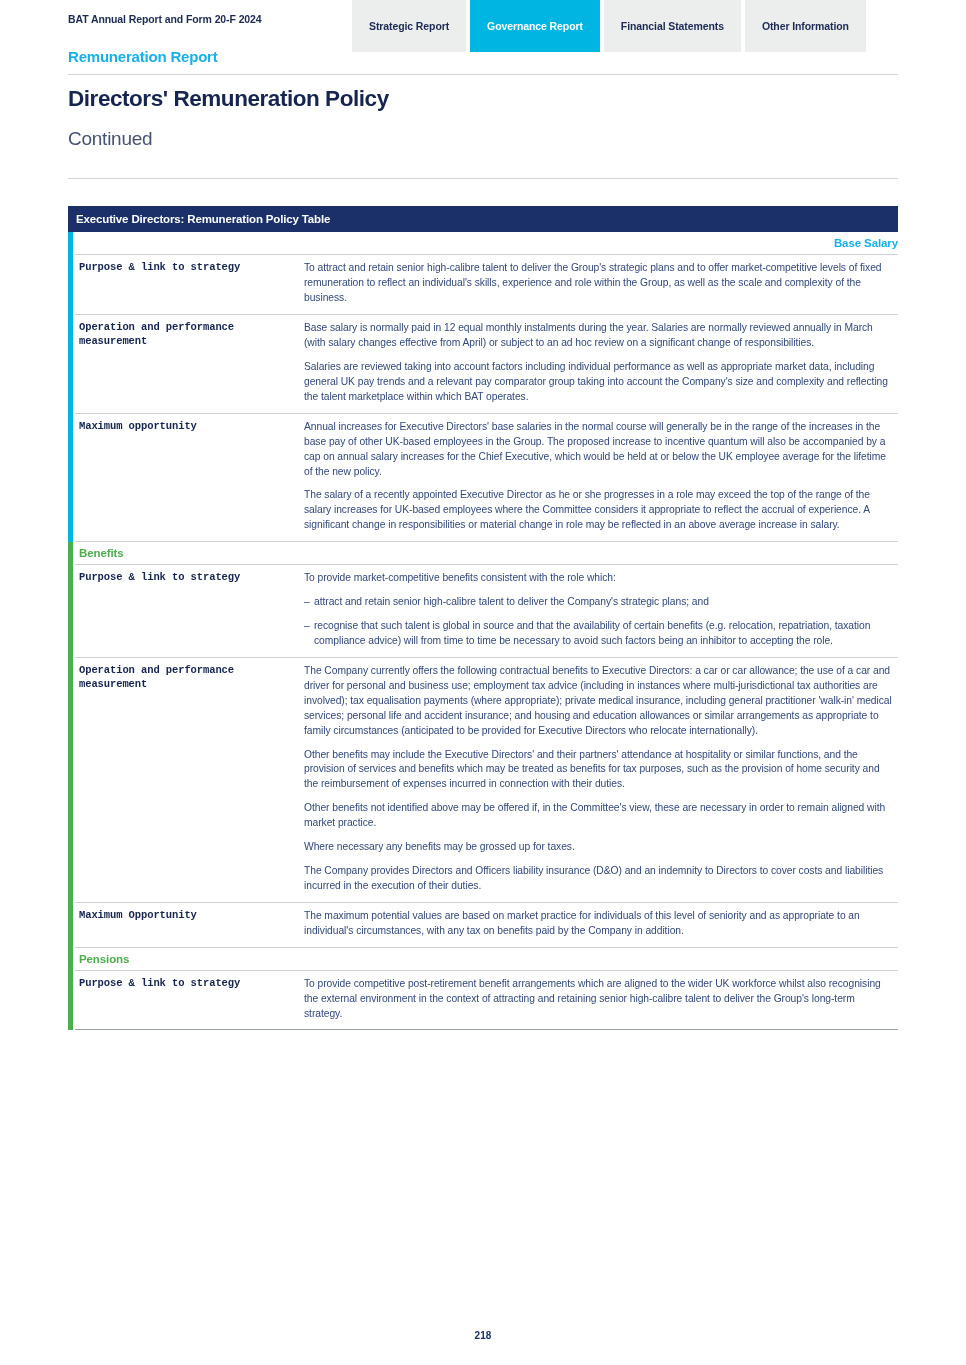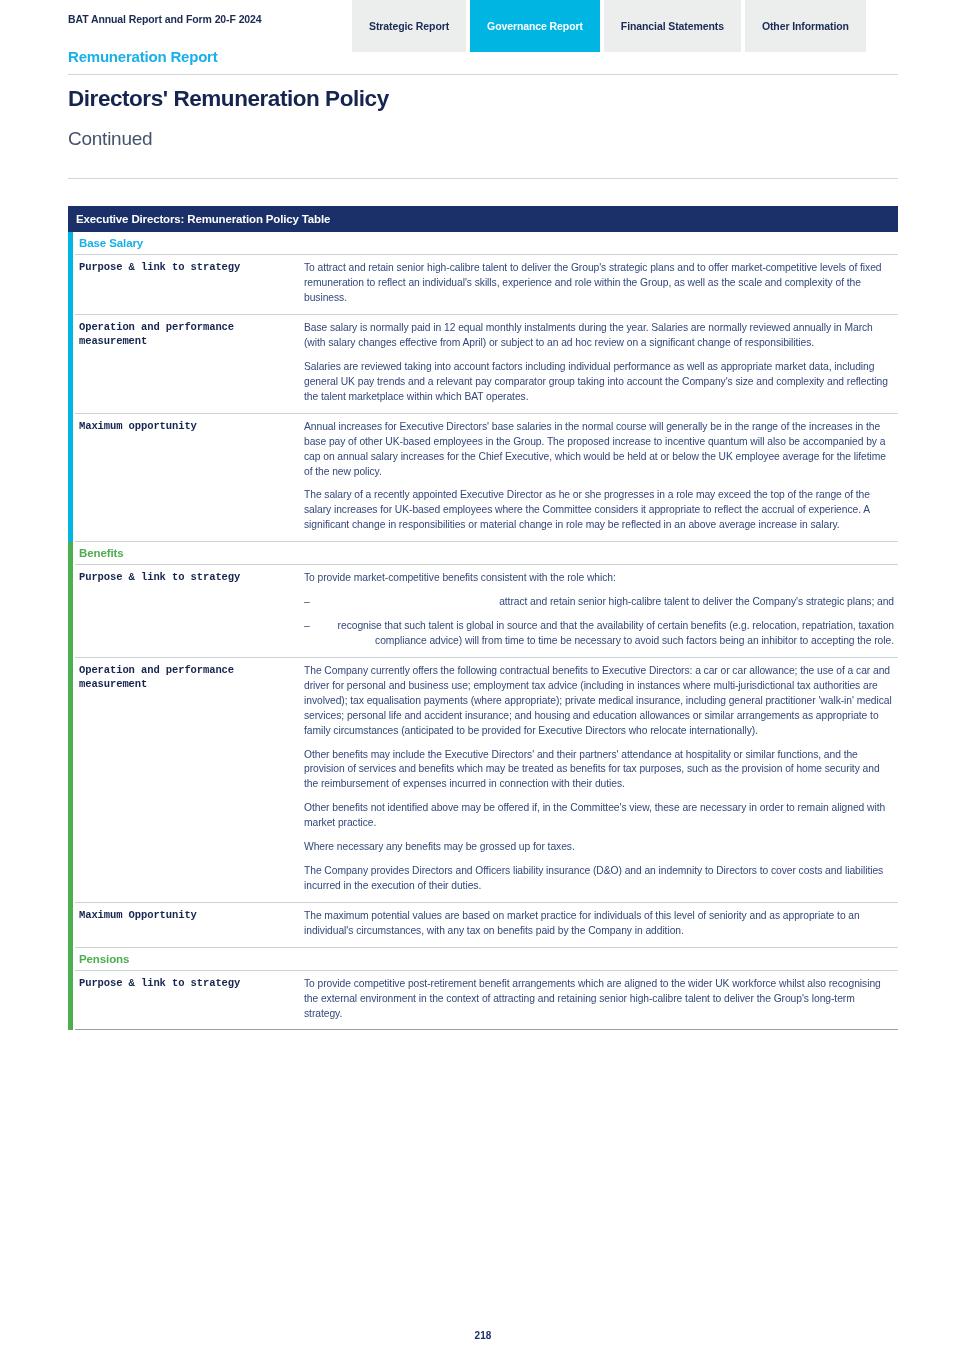--- a/index.html
+++ b/index.html
@@ -175,21 +175,20 @@
     display: flex;
     margin: 0 0 9px 0;
   }
   .bullet:last-child { margin-bottom: 0; }
   .bullet .dash {
     flex: 0 0 10px;
     color: #33487a;
   }
   .bullet .btext {
     flex: 1 1 auto;
-    text-align: right;
   }
 
   
   .folio {
     position: absolute;
     left: 0;
     top: 1330px;
     width: 966px;
     text-align: center;
     font-size: 10px;
@@ -217,21 +216,21 @@
   <div class="doc-title">Directors' Remuneration Policy</div>
   <div class="doc-sub">Continued</div>
 </div>
 <div class="rule2"></div>
 
 <div class="table">
   <div class="table-title">Executive Directors: Remuneration Policy Table</div>
   <div id="sections-host">
       <div class="section">
         <div class="accent" style="background: rgb(0, 181, 226);"></div>
-        <div class="section-label" style="color: rgb(24, 176, 232);">Base Salary</div>
+        <div class="section-label" style="color: rgb(24, 176, 232); text-align: right;">Base Salary</div>
         <div class="row">
           <div class="cell-label">Purpose &amp; link to strategy</div>
           <div class="cell-body">
             <p>To attract and retain senior high-calibre talent to deliver the Group's strategic plans and to offer market-competitive levels of fixed remuneration to reflect an individual's skills, experience and role within the Group, as well as the scale and complexity of the business.</p>
           </div>
         </div>
         <div class="row">
           <div class="cell-label">Operation and performance measurement</div>
           <div class="cell-body">
             <p>Base salary is normally paid in 12 equal monthly instalments during the year. Salaries are normally reviewed annually in March (with salary changes effective from April) or subject to an ad hoc review on a significant change of responsibilities.</p>

